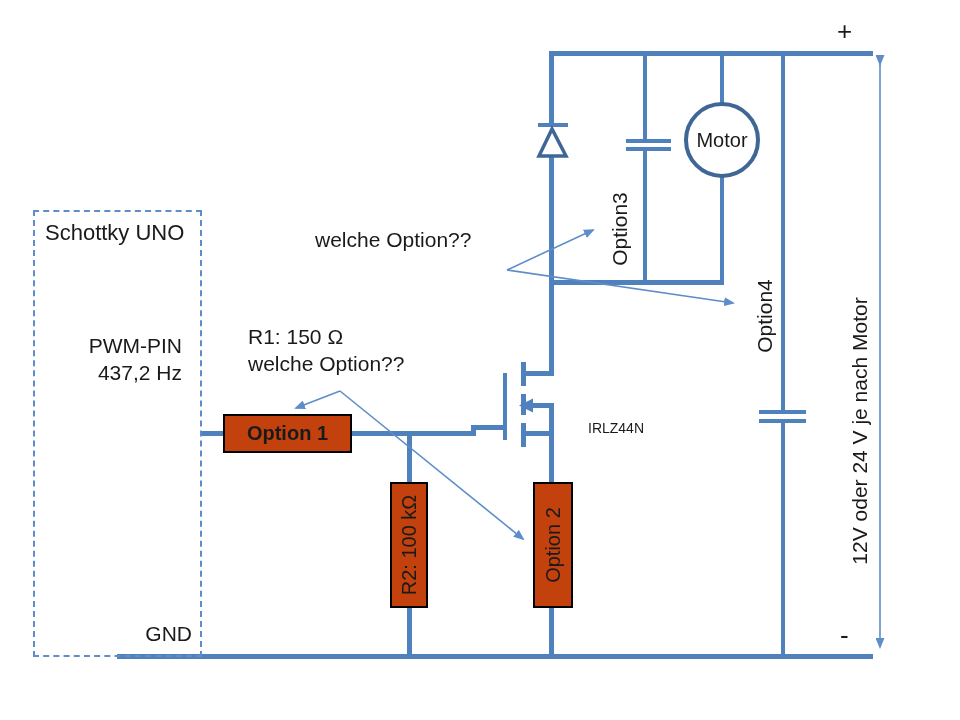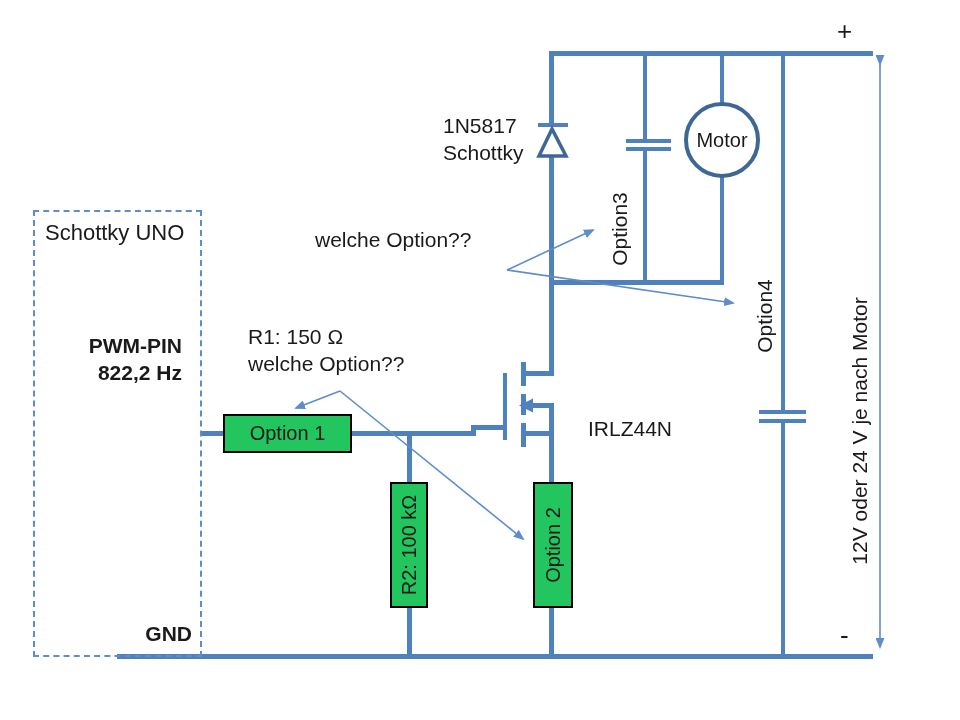--- a/index.html
+++ b/index.html
@@ -1,24 +1,24 @@
 <!DOCTYPE html>
 <html><head>
 <meta charset="utf-8">
 <style>
   html,body{margin:0;padding:0;background:#fff;}
   #canvas{position:relative;width:960px;height:720px;background:#fff;overflow:hidden;
           font-family:"Liberation Sans",sans-serif;}
   .wire{position:absolute;background:var(--wire);}
-  .txt{position:absolute;font-size:21px;line-height:27px;color:var(--text);white-space:nowrap;}
+  .txt{position:absolute;font-size:14px;line-height:27px;color:var(--text);white-space:nowrap;}
   .txt.small{font-size:20px;}
   .blk{position:absolute;color:var(--text);font-size:21px;line-height:27px;}
   .blk div{white-space:nowrap;}
-  .right{text-align:right;font-weight:bold;}
-  .box{position:absolute;background:#22c55e;border:2px solid var(--boxborder);box-sizing:border-box;}
+  .right{text-align:right;}
+  .box{position:absolute;background:#c2410c;border:2px solid var(--boxborder);box-sizing:border-box;font-weight:bold;}
   .rot{position:absolute;transform:rotate(-90deg);text-align:center;white-space:nowrap;
        font-size:21px;color:var(--text);}
   .rot.small{font-size:20px;}
   .dashedbox{position:absolute;border:2px dashed var(--arrow);box-sizing:border-box;background:transparent;}
   .circle{position:absolute;border:4px solid var(--dark);border-radius:50%;background:#fff;
           display:flex;align-items:center;justify-content:center;font-size:20px;color:var(--text);box-sizing:border-box;}
   .sign{position:absolute;font-size:26px;color:var(--text);line-height:26px;}
   #overlay{position:absolute;left:0;top:0;width:960px;height:720px;pointer-events:none;}
   .arrow-line{stroke:var(--arrow);stroke-width:1.6;fill:none;}
   .diode-tri{stroke:var(--dark);stroke-width:3.5;fill:#ffffff;}
@@ -100,40 +100,36 @@
     <line class="arrow-line" x1="340" y1="391" x2="523" y2="539" marker-end="url(#ah)"></line>
     <line class="arrow-line" x1="507" y1="270" x2="593" y2="230" marker-end="url(#ah)"></line>
     <line class="arrow-line" x1="507" y1="270" x2="733" y2="303" marker-end="url(#ah)"></line>
     <line class="arrow-line" x1="880" y1="64" x2="880" y2="647" marker-start="url(#ah)" marker-end="url(#ah)"></line>
   </svg>
 
   <div class="txt" style="left:45px;top:219px;font-size:22px;">Schottky UNO</div>
 
   <div class="blk right" style="left:40px;top:332px;width:142px;">
     <div>PWM-PIN</div>
-    <div>822,2 Hz</div>
+    <div>437,2 Hz</div>
   </div>
 
   <div class="blk right" style="left:42px;top:620px;width:150px;">
     <div>GND</div>
   </div>
 
   <div class="blk" style="left:315px;top:226px;">
     <div>welche Option??</div>
   </div>
 
   <div class="blk" style="left:248px;top:323px;">
     <div>R1: 150 Ω</div>
     <div>welche Option??</div>
   </div>
 
-  <div class="blk" style="left:443px;top:112px;">
-    <div>1N5817</div>
-    <div>Schottky</div>
-  </div>
 
   <div class="txt" style="left:588px;top:415px;">IRLZ44N</div>
 
   <div class="rot" style="left:570px;top:216px;width:100px;height:26px;line-height:26px;">Option3</div>
   <div class="rot" style="left:711px;top:303px;width:108px;height:26px;line-height:26px;">Option4</div>
   <div class="rot" style="left:718px;top:418px;width:284px;height:26px;line-height:26px;">12V oder 24 V je nach Motor</div>
 
   <div class="sign" style="left:837px;top:18px;">+</div>
   <div class="sign" style="left:840px;top:622px;">-</div>
 

